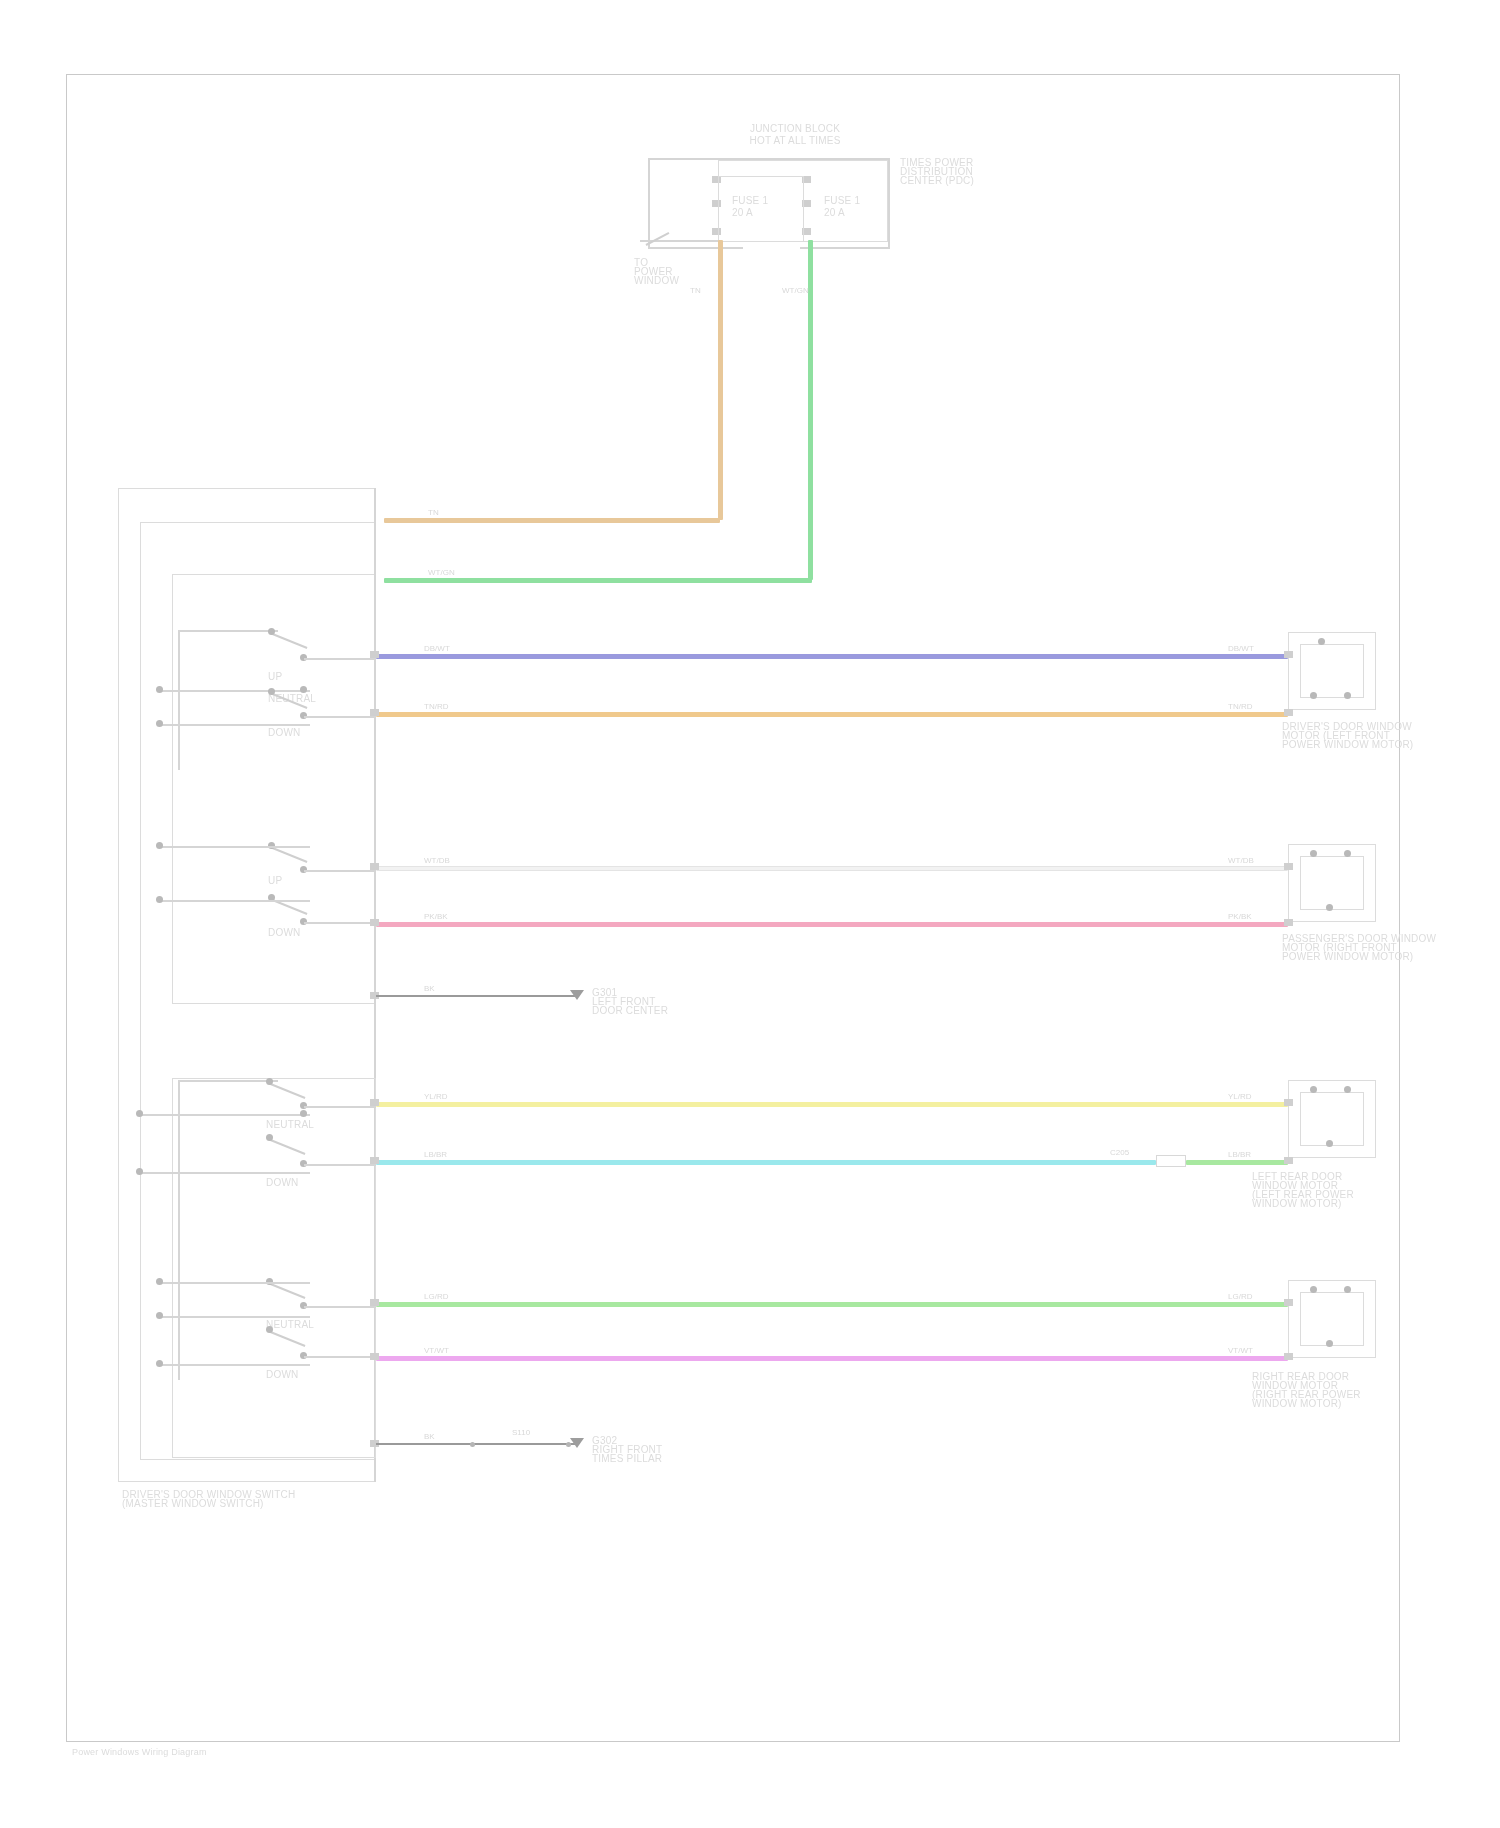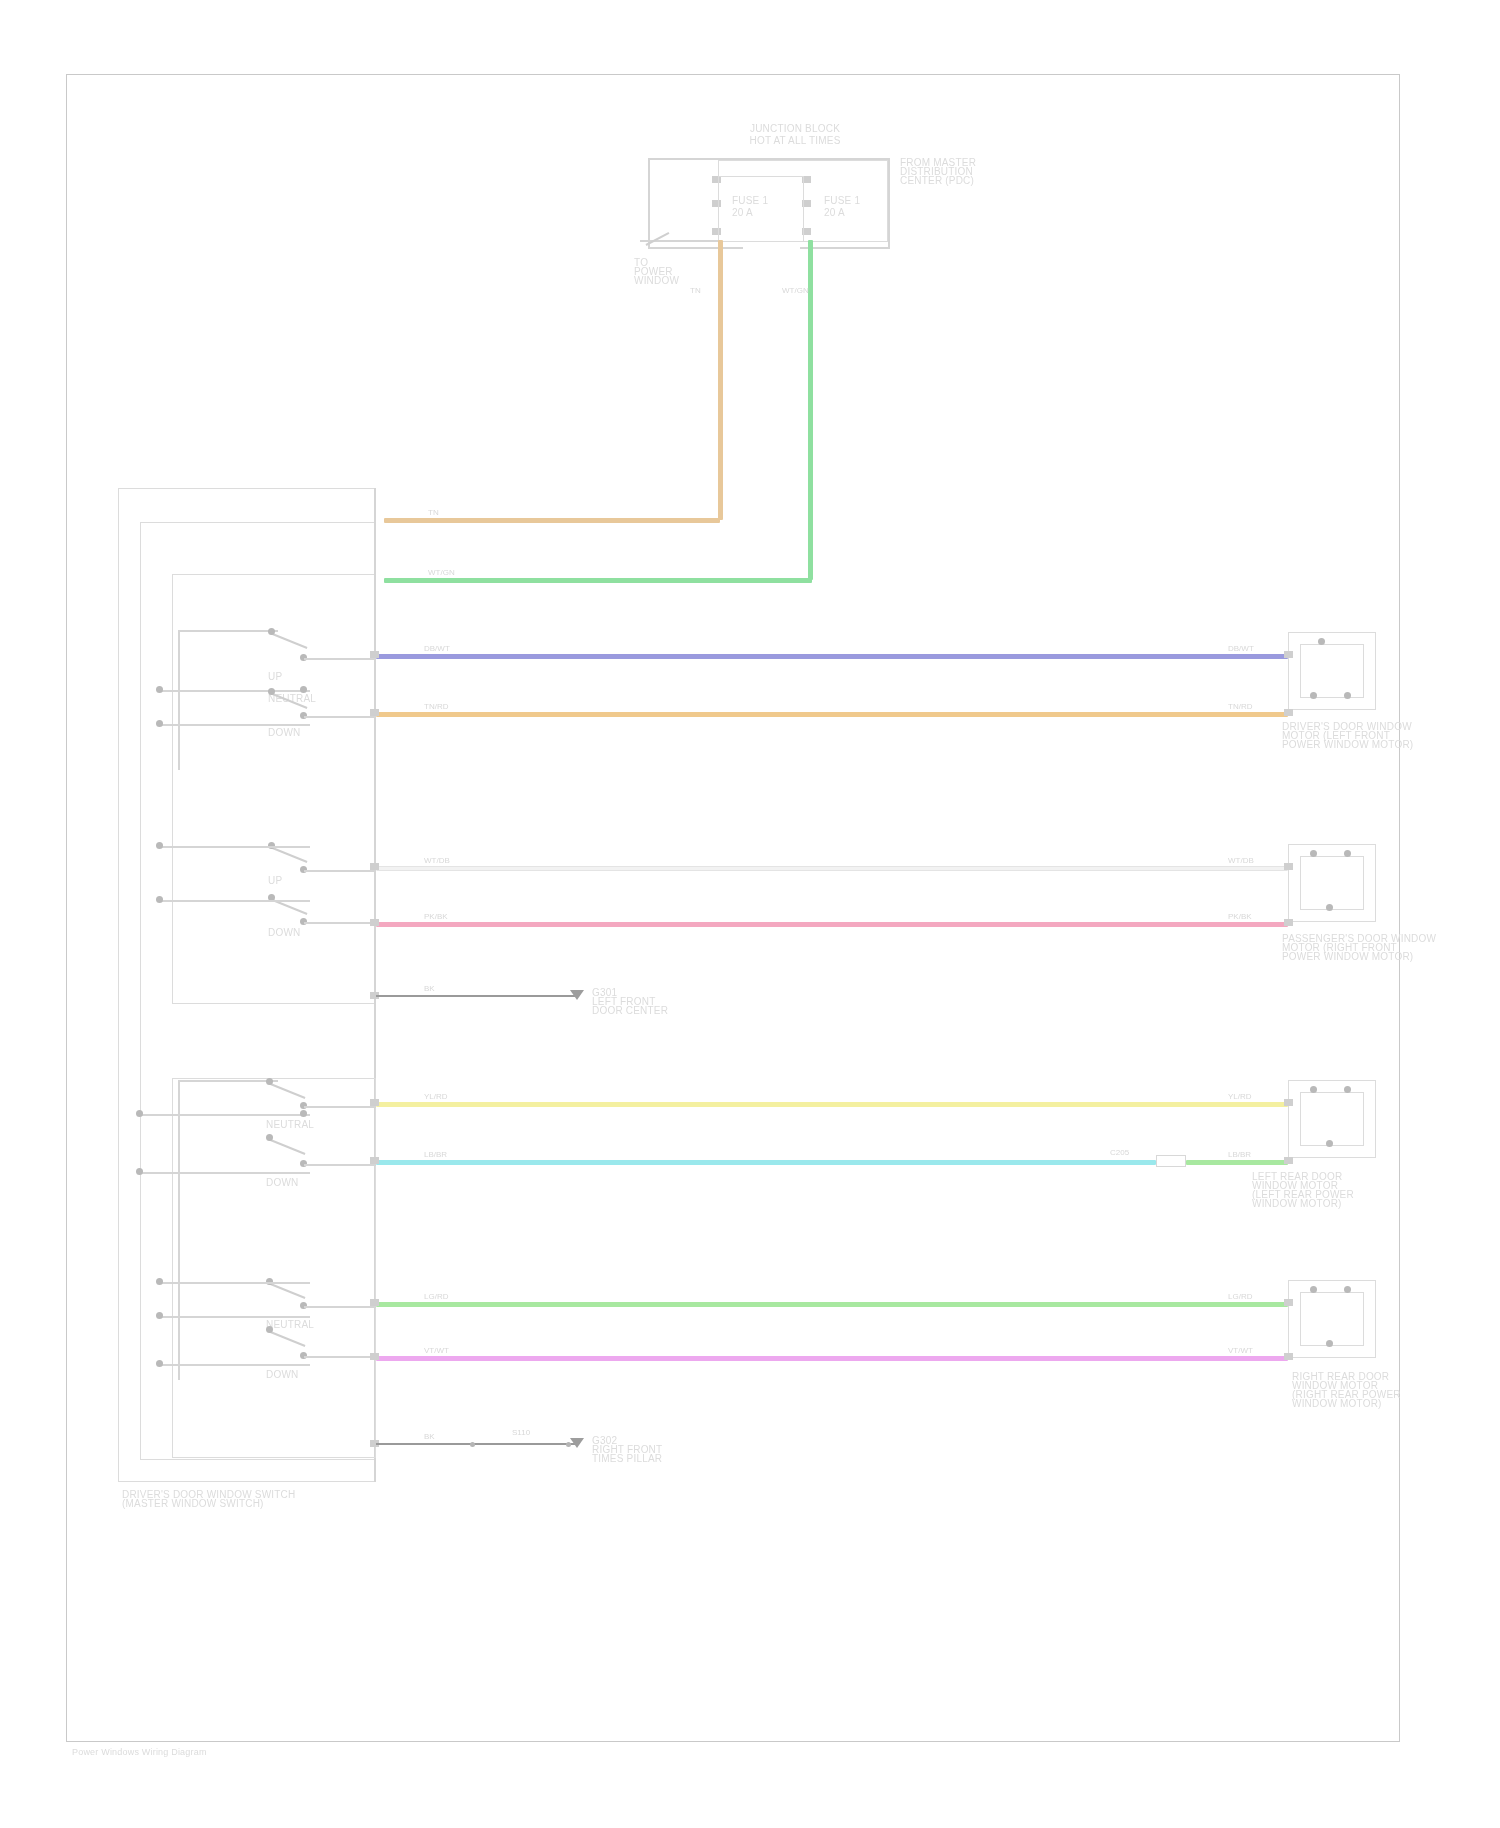--- a/index.html
+++ b/index.html
@@ -64,21 +64,21 @@
   <div class="lbl" style="left:732px;top:208px;width:40px;">20 A</div>
 
   <div class="pin" style="left:802px;top:176px;"></div>
   <div class="pin" style="left:802px;top:200px;"></div>
   <div class="pin" style="left:802px;top:228px;"></div>
   <div class="lbl" style="left:824px;top:196px;width:70px;">FUSE 1</div>
   <div class="lbl" style="left:824px;top:208px;width:40px;">20 A</div>
 
   <div class="box" style="left:718px;top:176px;width:86px;height:66px;"></div>
 
-  <div class="lbl" style="left:900px;top:158px;width:120px;">FROM MASTER
+  <div class="lbl" style="left:900px;top:158px;width:120px;">TIMES POWER
 DISTRIBUTION
 CENTER (PDC)</div>
 
   <div class="hw" style="left:640px;top:240px;width:78px;"></div>
   <div class="arm" style="left:646px;top:244px;width:26px;transform:rotate(-28deg);"></div>
   <div class="lbl" style="left:634px;top:258px;width:60px;">TO
 POWER
 WINDOW</div>
 
   <div class="wv" style="left:718px;top:240px;height:280px;background:#e8c89a;"></div>
@@ -272,19 +272,19 @@
 (LEFT REAR POWER
 WINDOW MOTOR)</div>
 
   <div class="box" style="left:1288px;top:1280px;width:88px;height:78px;"></div>
   <div class="box" style="left:1300px;top:1292px;width:64px;height:54px;"></div>
   <div class="pin" style="left:1284px;top:1299px;"></div>
   <div class="pin" style="left:1284px;top:1353px;"></div>
   <div class="dot" style="left:1310px;top:1286px;"></div>
   <div class="dot" style="left:1344px;top:1286px;"></div>
   <div class="dot" style="left:1326px;top:1340px;"></div>
-  <div class="lbl" style="left:1252px;top:1372px;width:160px;margin-left:40px;">RIGHT REAR DOOR
+  <div class="lbl" style="left:1252px;top:1372px;width:160px;">RIGHT REAR DOOR
 WINDOW MOTOR
 (RIGHT REAR POWER
 WINDOW MOTOR)</div>
 
   <div class="lbl" style="left:72px;top:1748px;width:300px;font-size:9px;">Power Windows Wiring Diagram</div>
 </div>
 
 </body></html>

